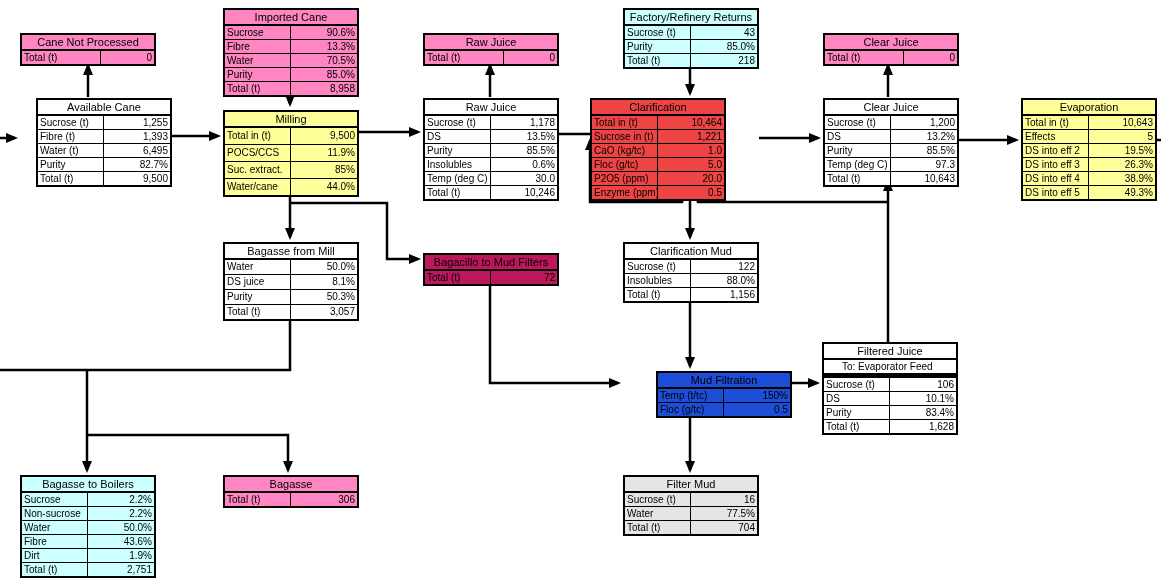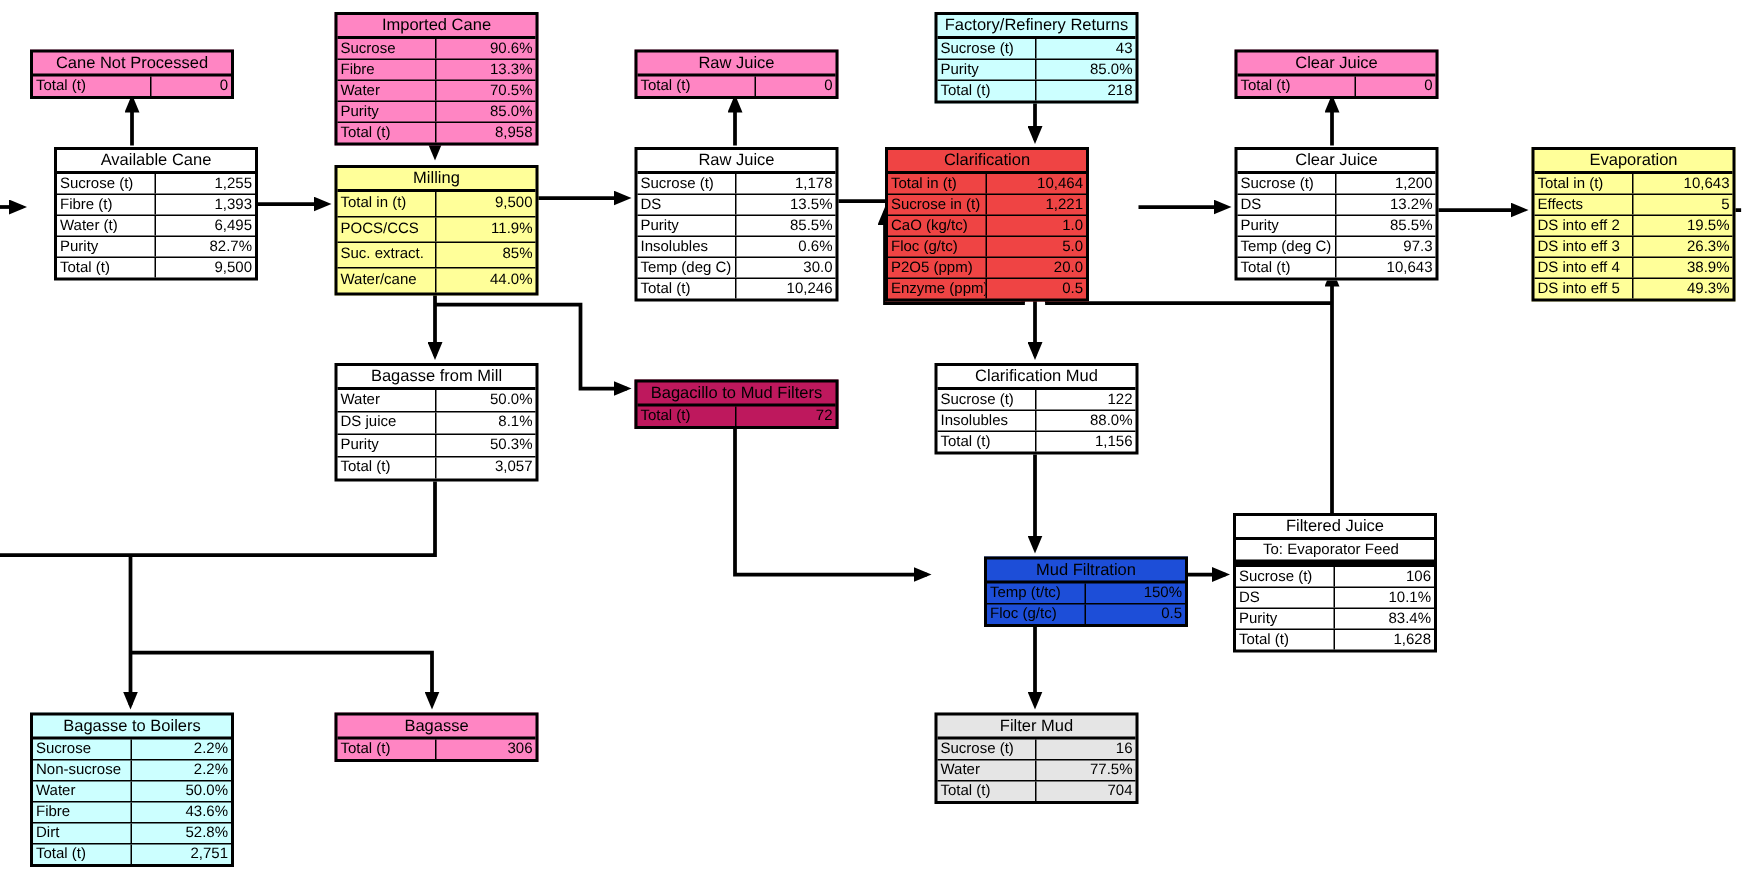--- a/index.html
+++ b/index.html
@@ -356,21 +356,21 @@
       <div class="row">
         <span class="lbl">Water</span>
         <span class="val">50.0%</span>
       </div>
       <div class="row">
         <span class="lbl">Fibre</span>
         <span class="val">43.6%</span>
       </div>
       <div class="row">
         <span class="lbl">Dirt</span>
-        <span class="val">52.8%</span>
+        <span class="val">1.9%</span>
       </div>
       <div class="row">
         <span class="lbl">Total (t)</span>
         <span class="val">2,751</span>
       </div>
     </div>
   <div class="node" style="left: 223px; top: 475px; background: rgb(255, 133, 195);">
       <div class="title">Bagasse</div>
       <div class="row">
         <span class="lbl">Total (t)</span>

